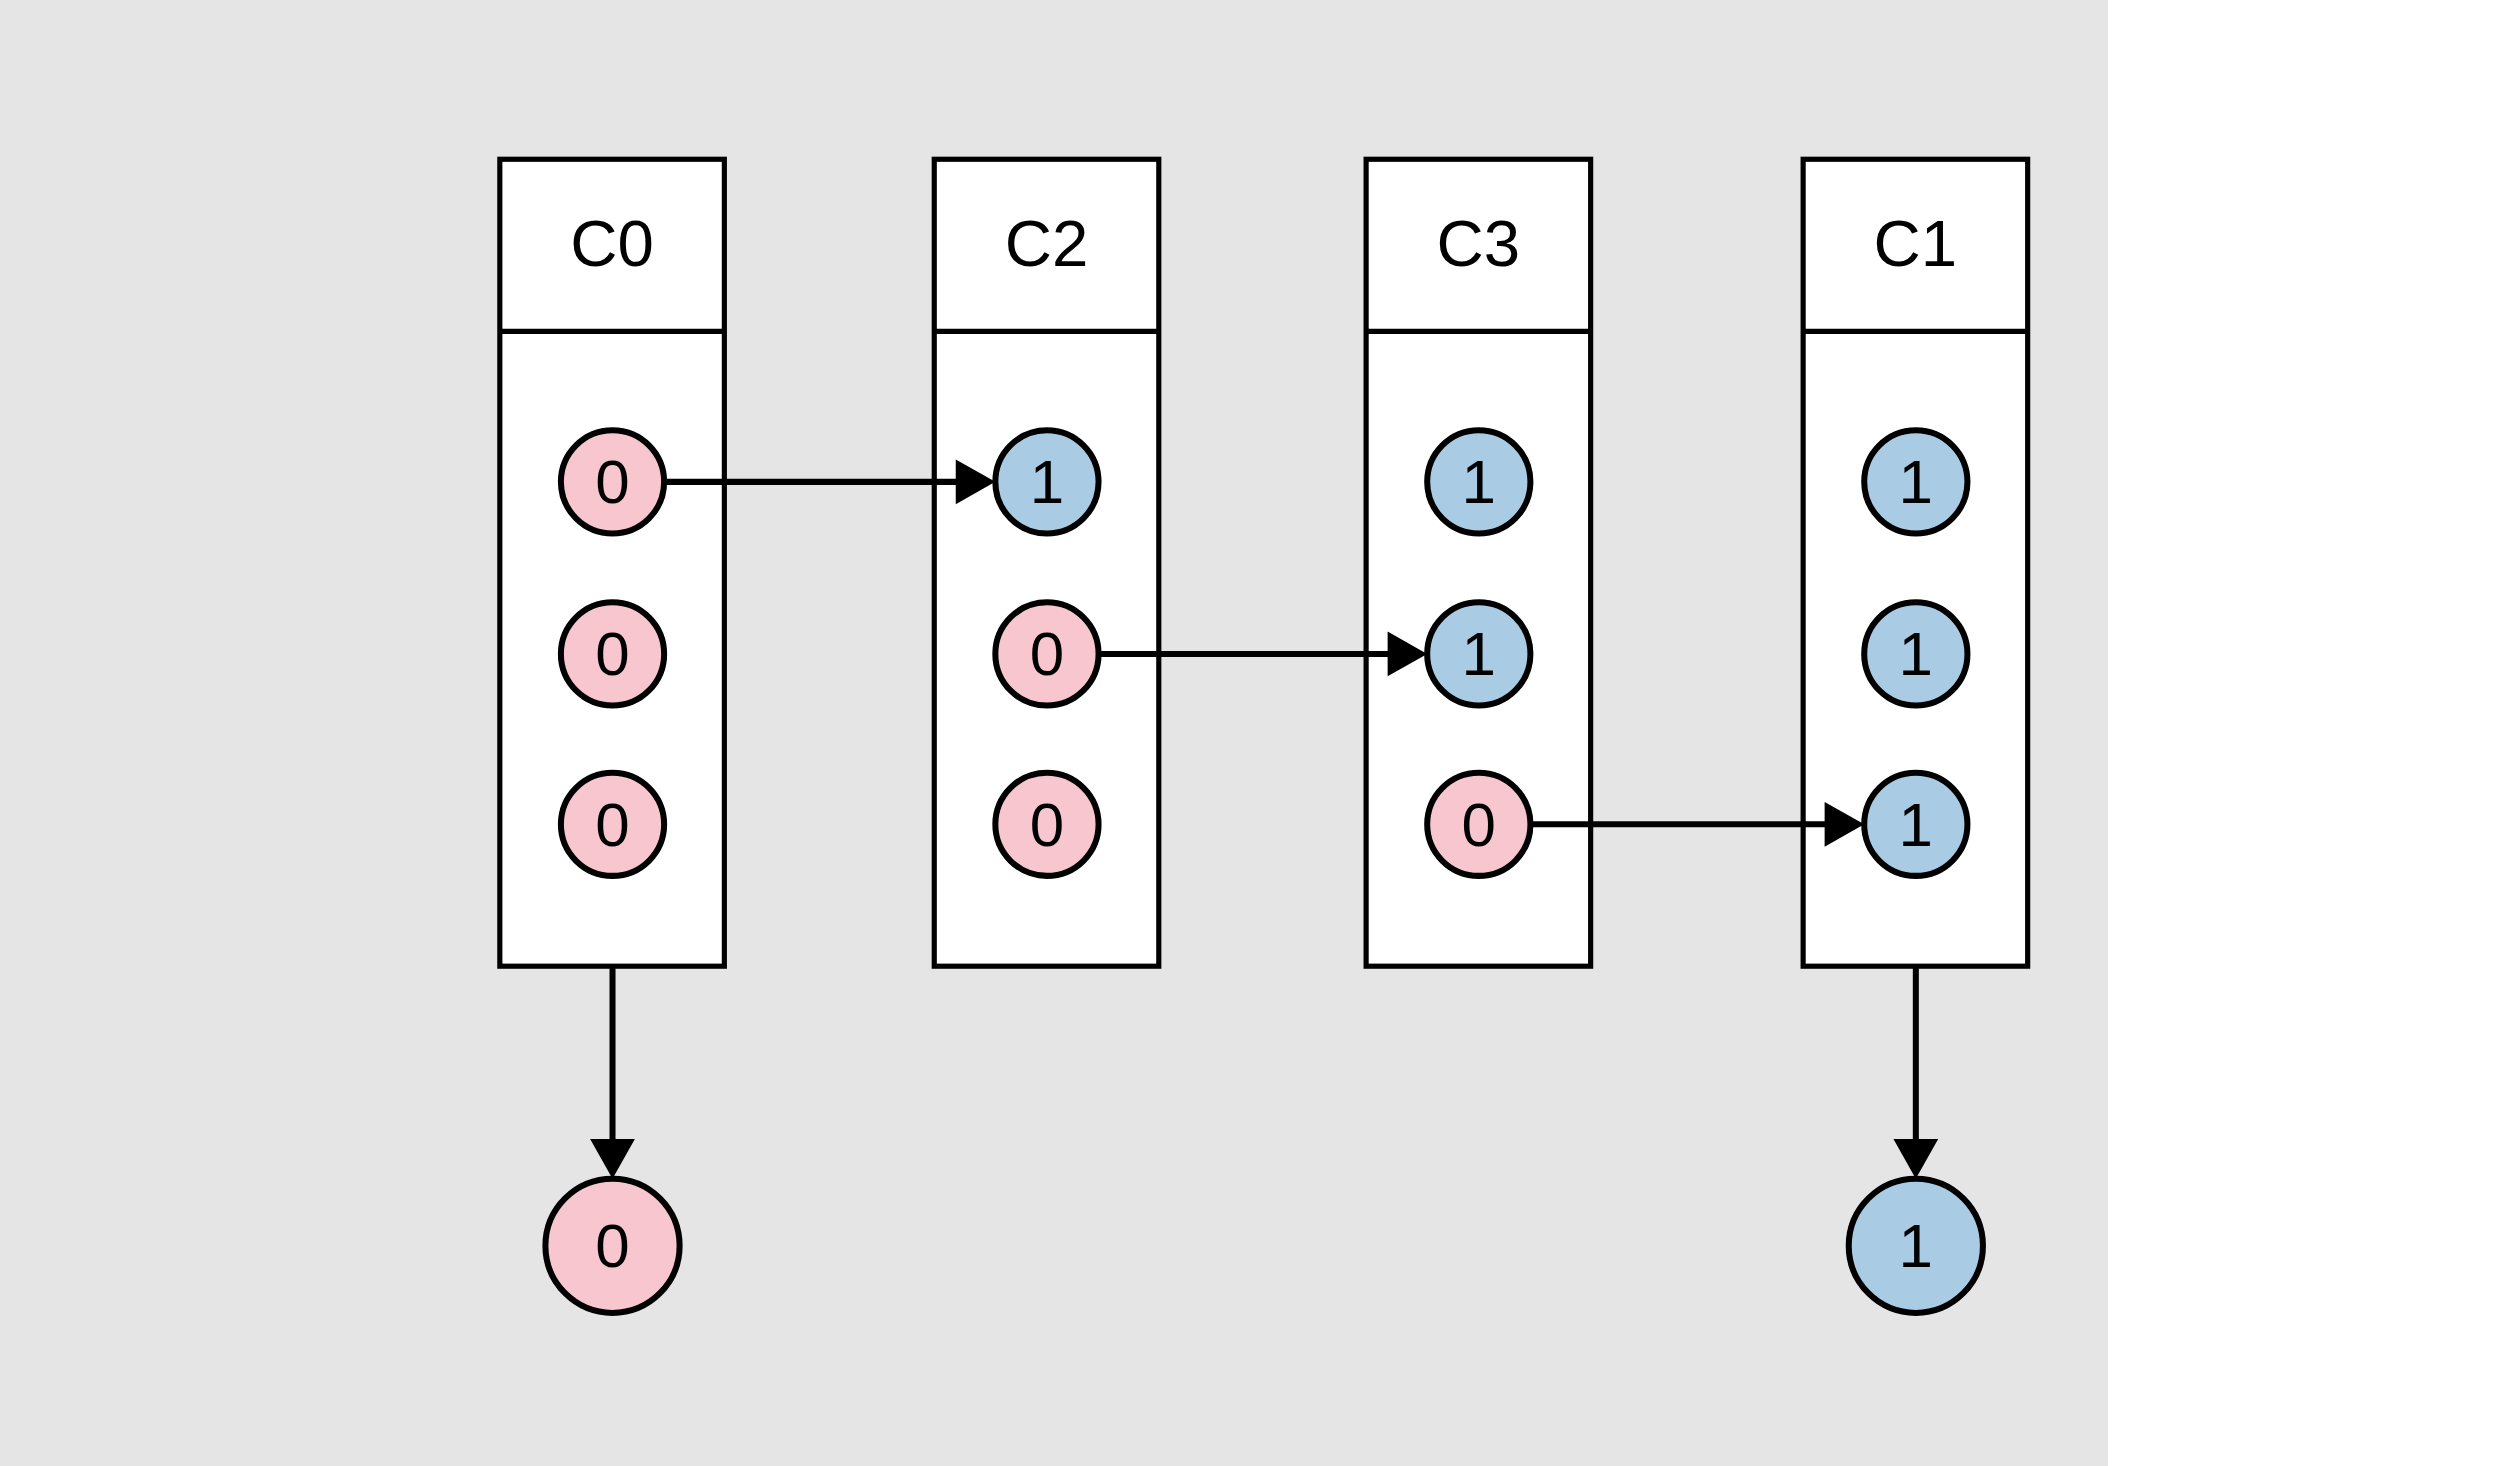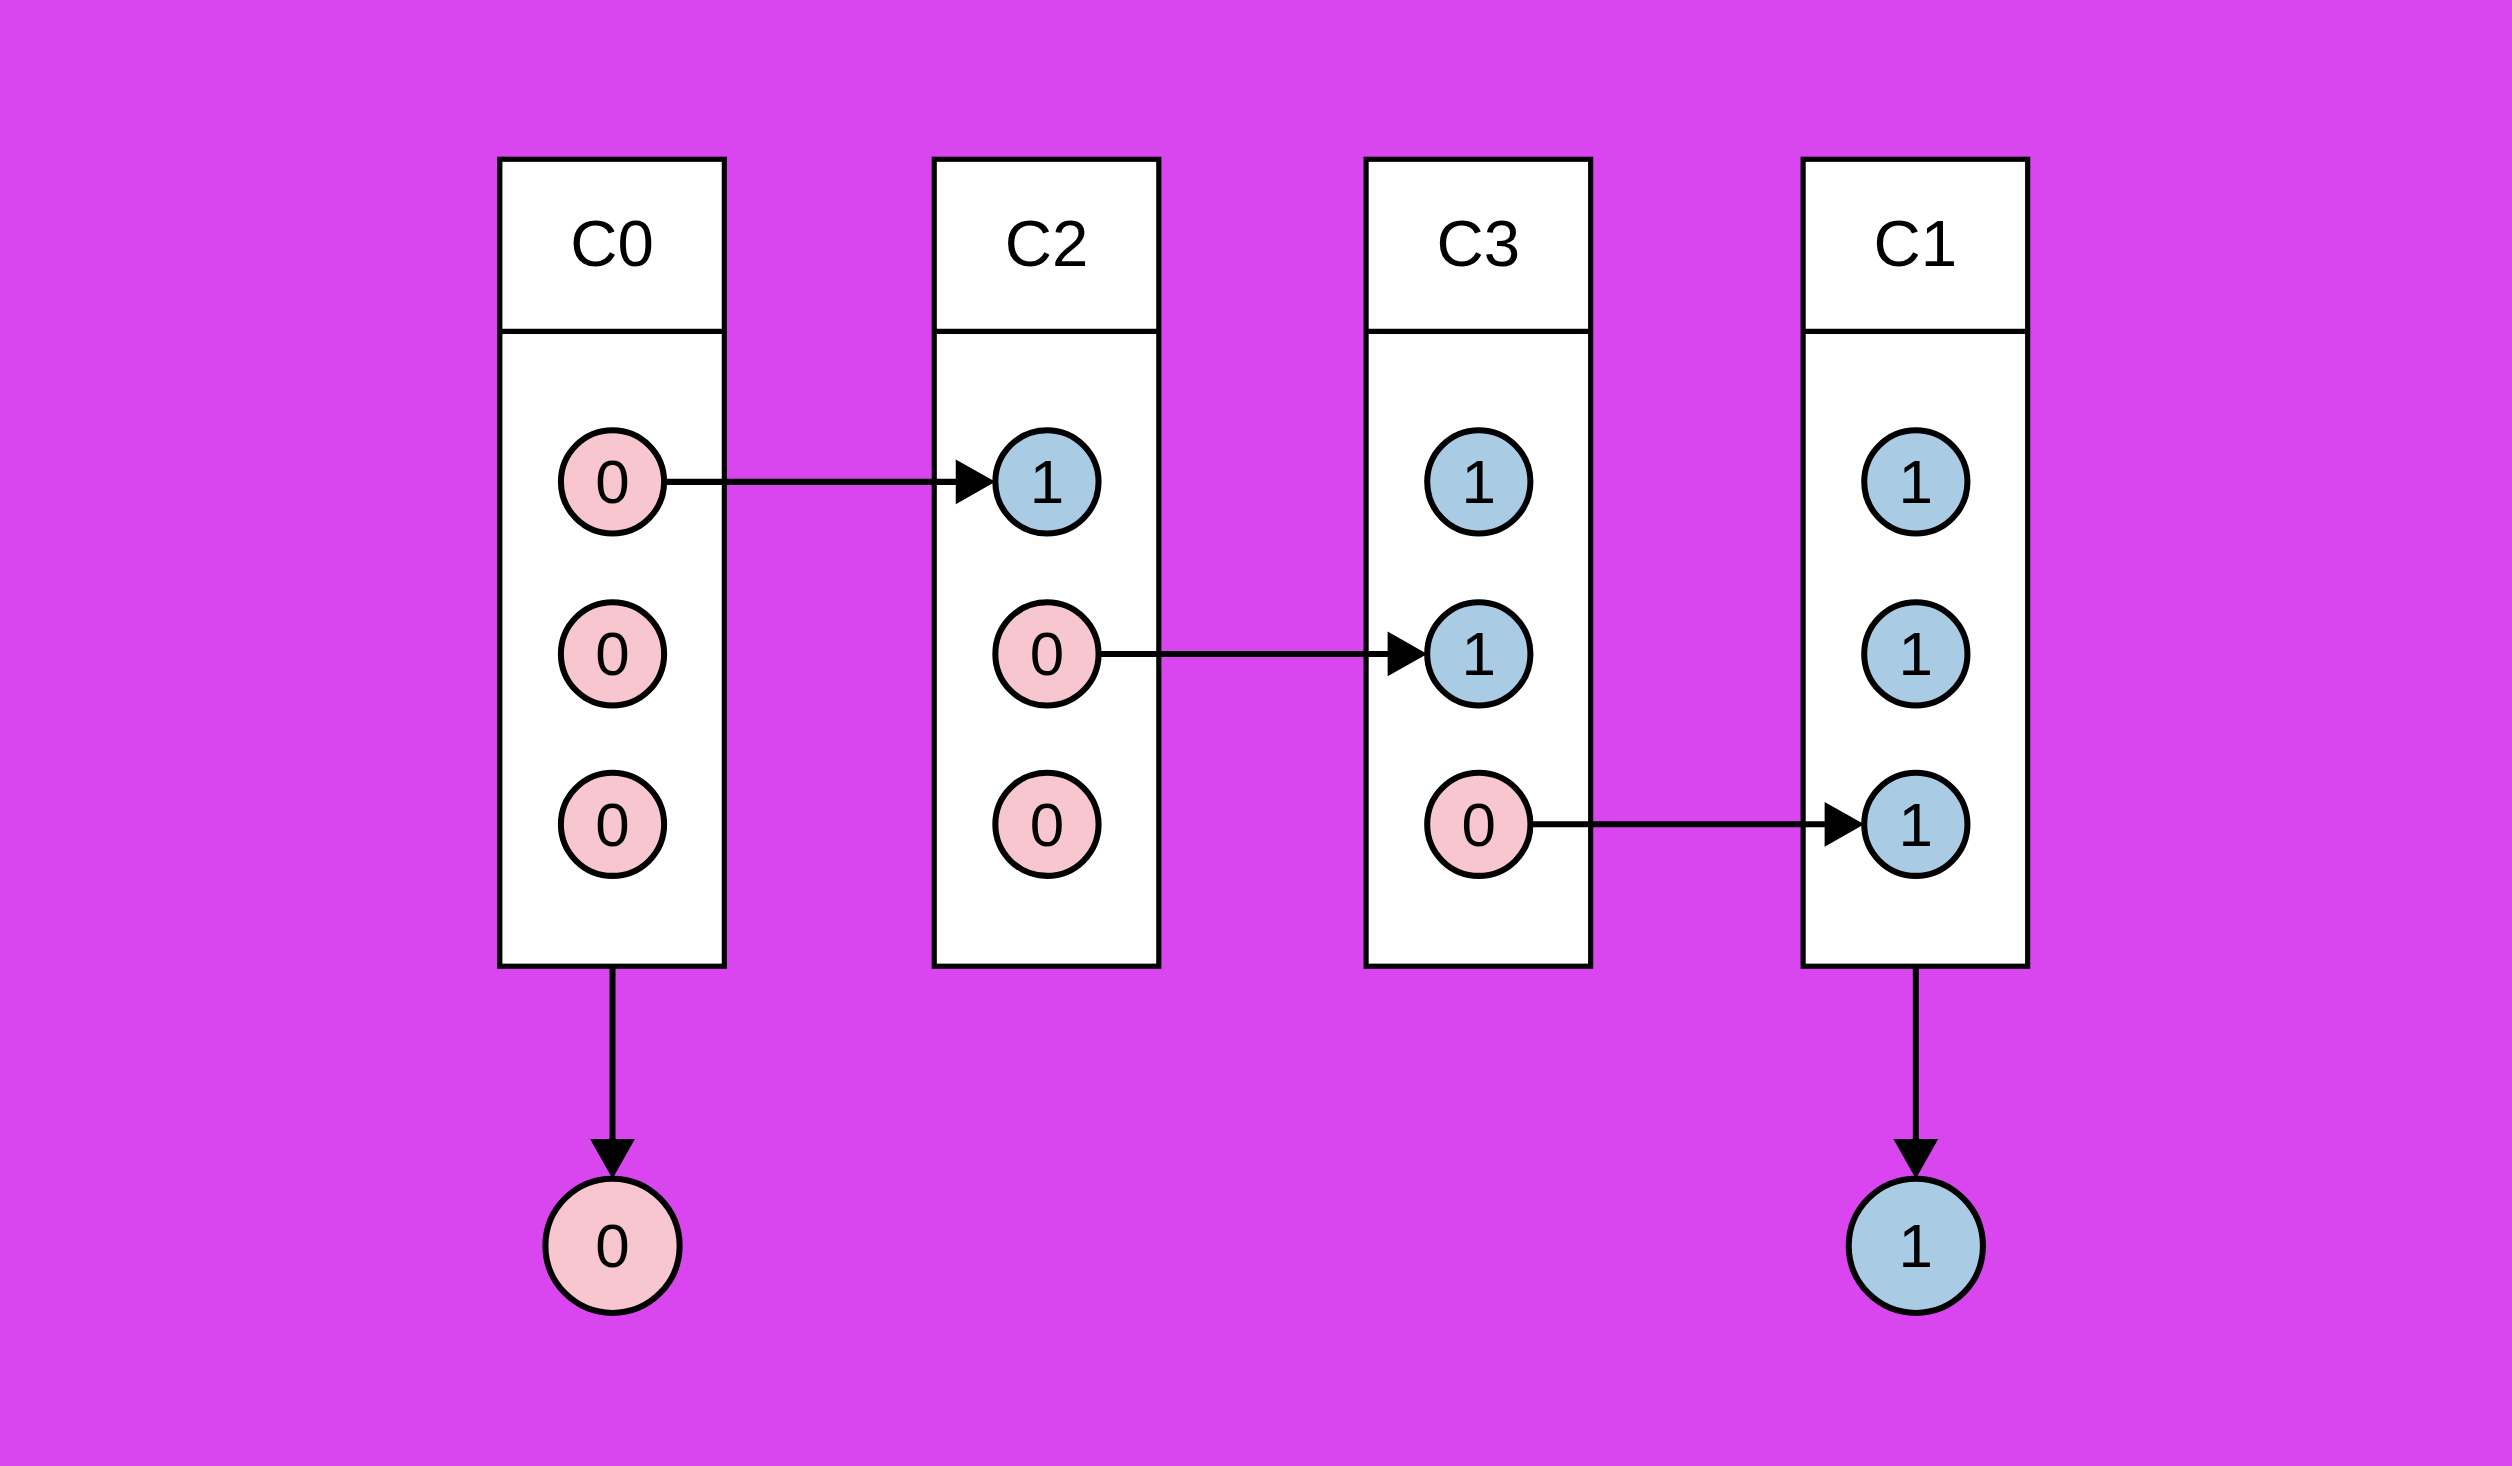--- a/index.html
+++ b/index.html
@@ -2,23 +2,23 @@
 <html style="font-size:13.8px"><head>
 <meta charset="utf-8">
 <style>
   html, body {
     margin: 0;
     padding: 0;
     background: #ffffff;
   }
   #stage {
     position: relative;
-    width: 2512px;
+    width: 2108px;
     height: 1467px;
-    background: #d946ef;
+    background: #e5e5e5;
     overflow: hidden;
     font-family: "Liberation Sans", sans-serif;
   }
   #diagram-svg {
     position: absolute;
     left: 0;
     top: 0;
     width: 2512px;
     height: 1467px;
     display: block;

